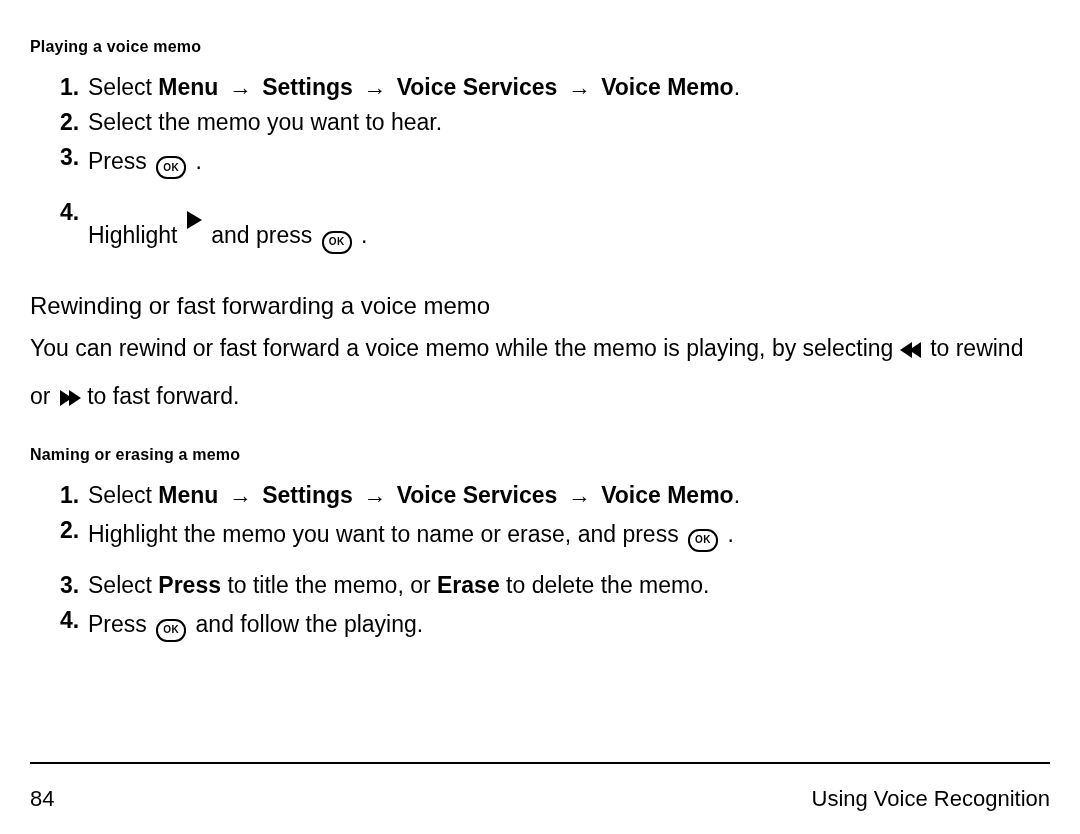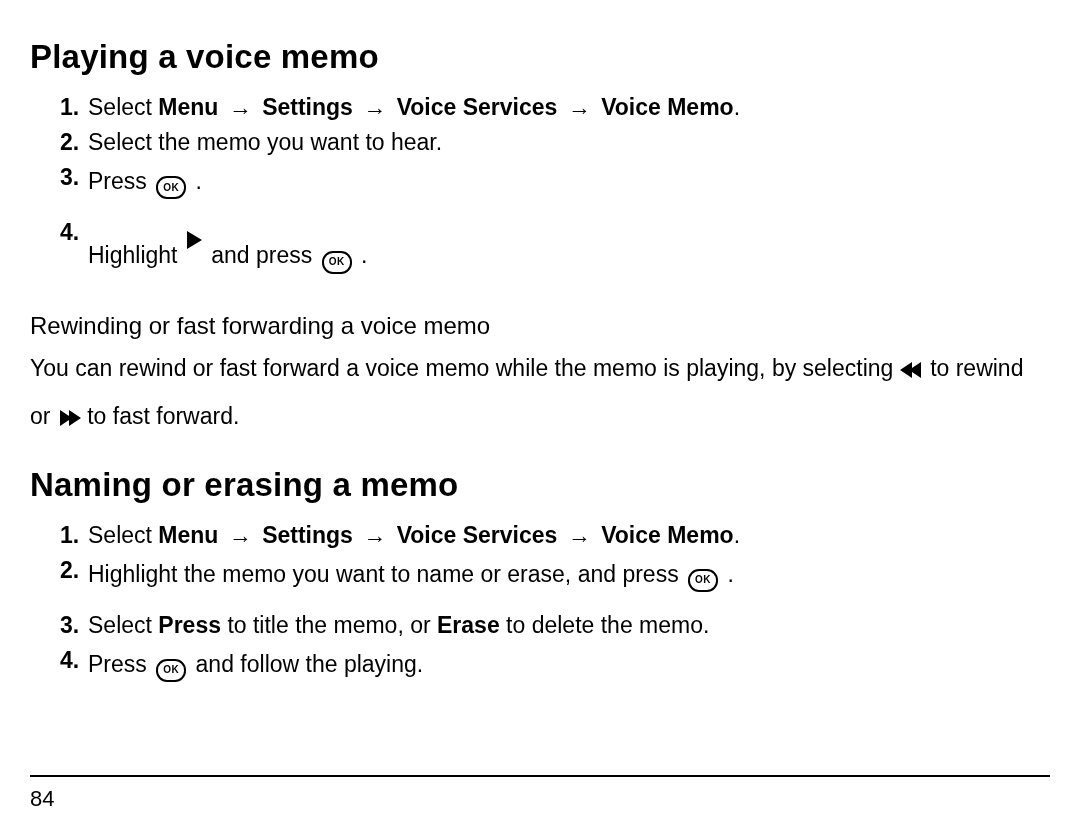--- a/index.html
+++ b/index.html
@@ -4,21 +4,21 @@
 <style>
   html,body{margin:0;padding:0}
   body{
     width:1080px;height:834px;
     font-family:Arial,Helvetica,sans-serif;
     color:#000;background:#fff;
     position:relative;
     box-sizing:border-box;
     padding:38px 30px 0 30px;
   }
-  h2{font-size:33px;font-weight:700;margin:0 0 14px 0;letter-spacing:.2px}
+  h2{font-size:16px;font-weight:700;margin:0 0 14px 0;letter-spacing:.2px}
   h3{font-size:24px;font-weight:400;margin:22px 0 6px 0}
   ol{margin:0 0 6px 0;padding-left:58px;list-style:none;counter-reset:li}
   ol>li{font-size:23px;line-height:35px;position:relative;padding-left:0}
   ol>li::before{
     counter-increment:li;content:counter(li)".";
     position:absolute;left:-28px;font-weight:700
   }
   p{font-size:23px;line-height:44px;margin:0}
   .b{font-weight:700}
   .arrow{margin:0 4px}
@@ -31,21 +31,21 @@
         border-top:9px solid transparent;border-bottom:9px solid transparent;
         display:inline-block;vertical-align:-2px}
   .rev,.fwd{display:inline-flex;vertical-align:-2px}
   .rev .tri,.fwd .tri{width:0;height:0;display:inline-block}
   .rev .tri{border-right:12px solid #000;border-top:8px solid transparent;
             border-bottom:8px solid transparent;margin-left:-3px}
   .fwd .tri{border-left:12px solid #000;border-top:8px solid transparent;
             border-bottom:8px solid transparent;margin-right:-3px}
   .footer{
     position:absolute;left:30px;right:30px;bottom:22px;
-    border-top:2px solid #000;padding-top:9px;
+    border-top:2px solid #000;padding-top:22px;
     display:flex;justify-content:space-between;font-size:22px
   }
 </style>
 </head>
 <body>
 
 <h2>Playing a voice memo</h2>
 <ol>
   <li>
     <span>Select </span>
@@ -112,13 +112,14 @@
   </li>
   <li>
     <span>Press </span>
     <span class="ok icon">OK</span>
     <span> and follow the playing.</span>
   </li>
 </ol>
 
 <div class="footer">
   <span>84</span>
+  <span>Using Voice Recognition</span>
 </div>
 
 </body></html>

